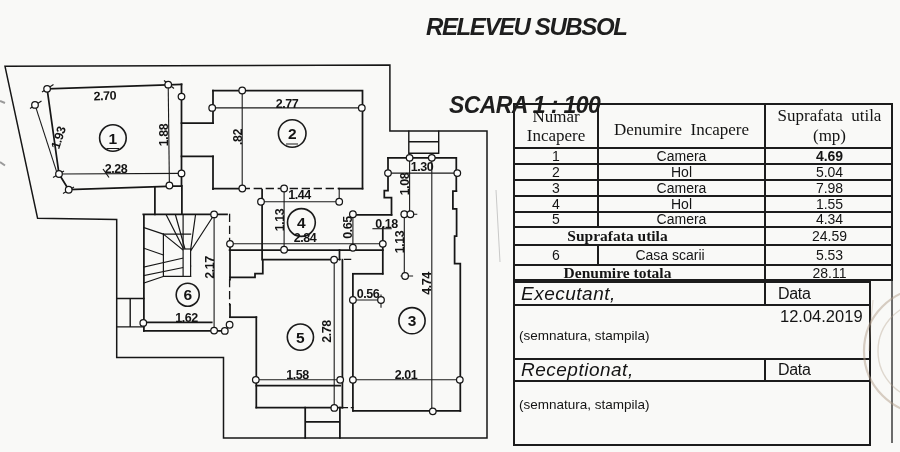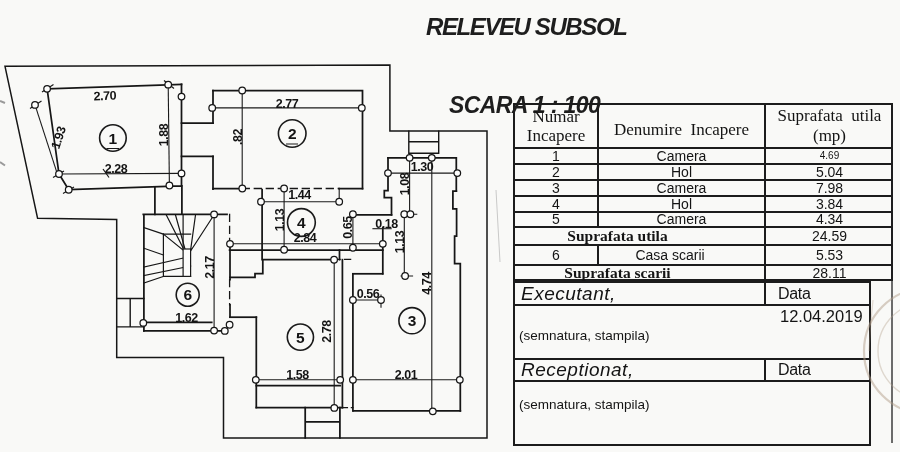--- a/index.html
+++ b/index.html
@@ -44,39 +44,39 @@
   <div class="abs" style="left:764px;top:281px;width:2px;height:25px;background:#1c1c1c;"></div>
   <div class="abs" style="left:764px;top:358px;width:2px;height:24px;background:#1c1c1c;"></div>
   <div class="abs" style="left:891px;top:281px;width:1.5px;height:162px;background:rgba(30,30,30,0.65);"></div>
 
   <div class="cell ctr serif" style="left:515px;top:106px;width:82px;height:40px;font-size:17px;line-height:19px;">Numar<br>Incapere</div>
   <div class="cell ctr serif" style="left:599px;top:106px;width:165px;height:48px;font-size:17px;">Denumire&nbsp;&nbsp;Incapere</div>
   <div class="cell ctr serif" style="left:766px;top:106px;width:127px;height:40px;font-size:17px;line-height:20px;">Suprafata&nbsp;&nbsp;utila<br>(mp)</div>
 
   <div class="cell ctr" style="left:515px;top:148px;width:82px;height:15px;font-size:14px;">1</div>
   <div class="cell ctr" style="left:599px;top:148px;width:165px;height:15px;font-size:14px;">Camera</div>
-  <div class="cell ctr" style="left:766px;top:148px;width:127px;height:15px;font-size:10px;">4.69</div>
+  <div class="cell ctr" style="left:766px;top:148px;width:127px;height:15px;font-size:14px;font-weight:bold;">4.69</div>
   <div class="cell ctr" style="left:515px;top:164px;width:82px;height:15px;font-size:14px;">2</div>
   <div class="cell ctr" style="left:599px;top:164px;width:165px;height:15px;font-size:14px;">Hol</div>
   <div class="cell ctr" style="left:766px;top:164px;width:127px;height:15px;font-size:14px;">5.04</div>
   <div class="cell ctr" style="left:515px;top:180px;width:82px;height:15px;font-size:14px;">3</div>
   <div class="cell ctr" style="left:599px;top:180px;width:165px;height:15px;font-size:14px;">Camera</div>
   <div class="cell ctr" style="left:766px;top:180px;width:127px;height:15px;font-size:14px;">7.98</div>
   <div class="cell ctr" style="left:515px;top:196px;width:82px;height:15px;font-size:14px;">4</div>
   <div class="cell ctr" style="left:599px;top:196px;width:165px;height:15px;font-size:14px;">Hol</div>
-  <div class="cell ctr" style="left:766px;top:196px;width:127px;height:15px;font-size:14px;">3.84</div>
+  <div class="cell ctr" style="left:766px;top:196px;width:127px;height:15px;font-size:14px;">1.55</div>
   <div class="cell ctr" style="left:515px;top:212px;width:82px;height:14px;font-size:14px;">5</div>
   <div class="cell ctr" style="left:599px;top:212px;width:165px;height:14px;font-size:14px;">Camera</div>
   <div class="cell ctr" style="left:766px;top:212px;width:127px;height:14px;font-size:14px;">4.34</div>
   <div class="cell ctr serif" style="left:540px;top:227px;width:155px;height:17px;font-size:15.5px;font-weight:bold;">Suprafata utila</div>
   <div class="cell ctr" style="left:766px;top:227px;width:127px;height:17px;font-size:14px;border-radius:7px;">24.59</div>
   <div class="cell ctr" style="left:515px;top:246px;width:82px;height:18px;font-size:14px;">6</div>
   <div class="cell ctr" style="left:599px;top:246px;width:142px;height:18px;font-size:14px;">Casa scarii</div>
   <div class="cell ctr" style="left:766px;top:246px;width:127px;height:18px;font-size:14px;">5.53</div>
-  <div class="cell ctr serif" style="left:540px;top:265px;width:155px;height:16px;font-size:15.5px;font-weight:bold;">Suprafata scarii</div>
+  <div class="cell ctr serif" style="left:540px;top:265px;width:155px;height:16px;font-size:15.5px;font-weight:bold;">Denumire totala</div>
   <div class="cell ctr" style="left:766px;top:265px;width:127px;height:16px;font-size:14px;">28.11</div>
 
   <div class="cell lft it" style="left:521px;top:283px;width:200px;height:21px;font-size:19px;letter-spacing:0.5px;">Executant,</div>
   <div class="cell lft" style="left:778px;top:283px;width:90px;height:21px;font-size:16px;letter-spacing:-0.3px;">Data</div>
   <div class="cell lft" style="left:780px;top:307px;width:90px;height:19px;font-size:16.5px;">12.04.2019</div>
   <div class="cell lft" style="left:519px;top:327px;width:200px;height:17px;font-size:13.5px;">(semnatura, stampila)</div>
   <div class="cell lft it" style="left:521px;top:360px;width:200px;height:20px;font-size:19px;letter-spacing:0.5px;">Receptionat,</div>
   <div class="cell lft" style="left:778px;top:360px;width:90px;height:20px;font-size:16px;letter-spacing:-0.3px;">Data</div>
   <div class="cell lft" style="left:519px;top:396px;width:200px;height:17px;font-size:13.5px;">(semnatura, stampila)</div>
 </div>

